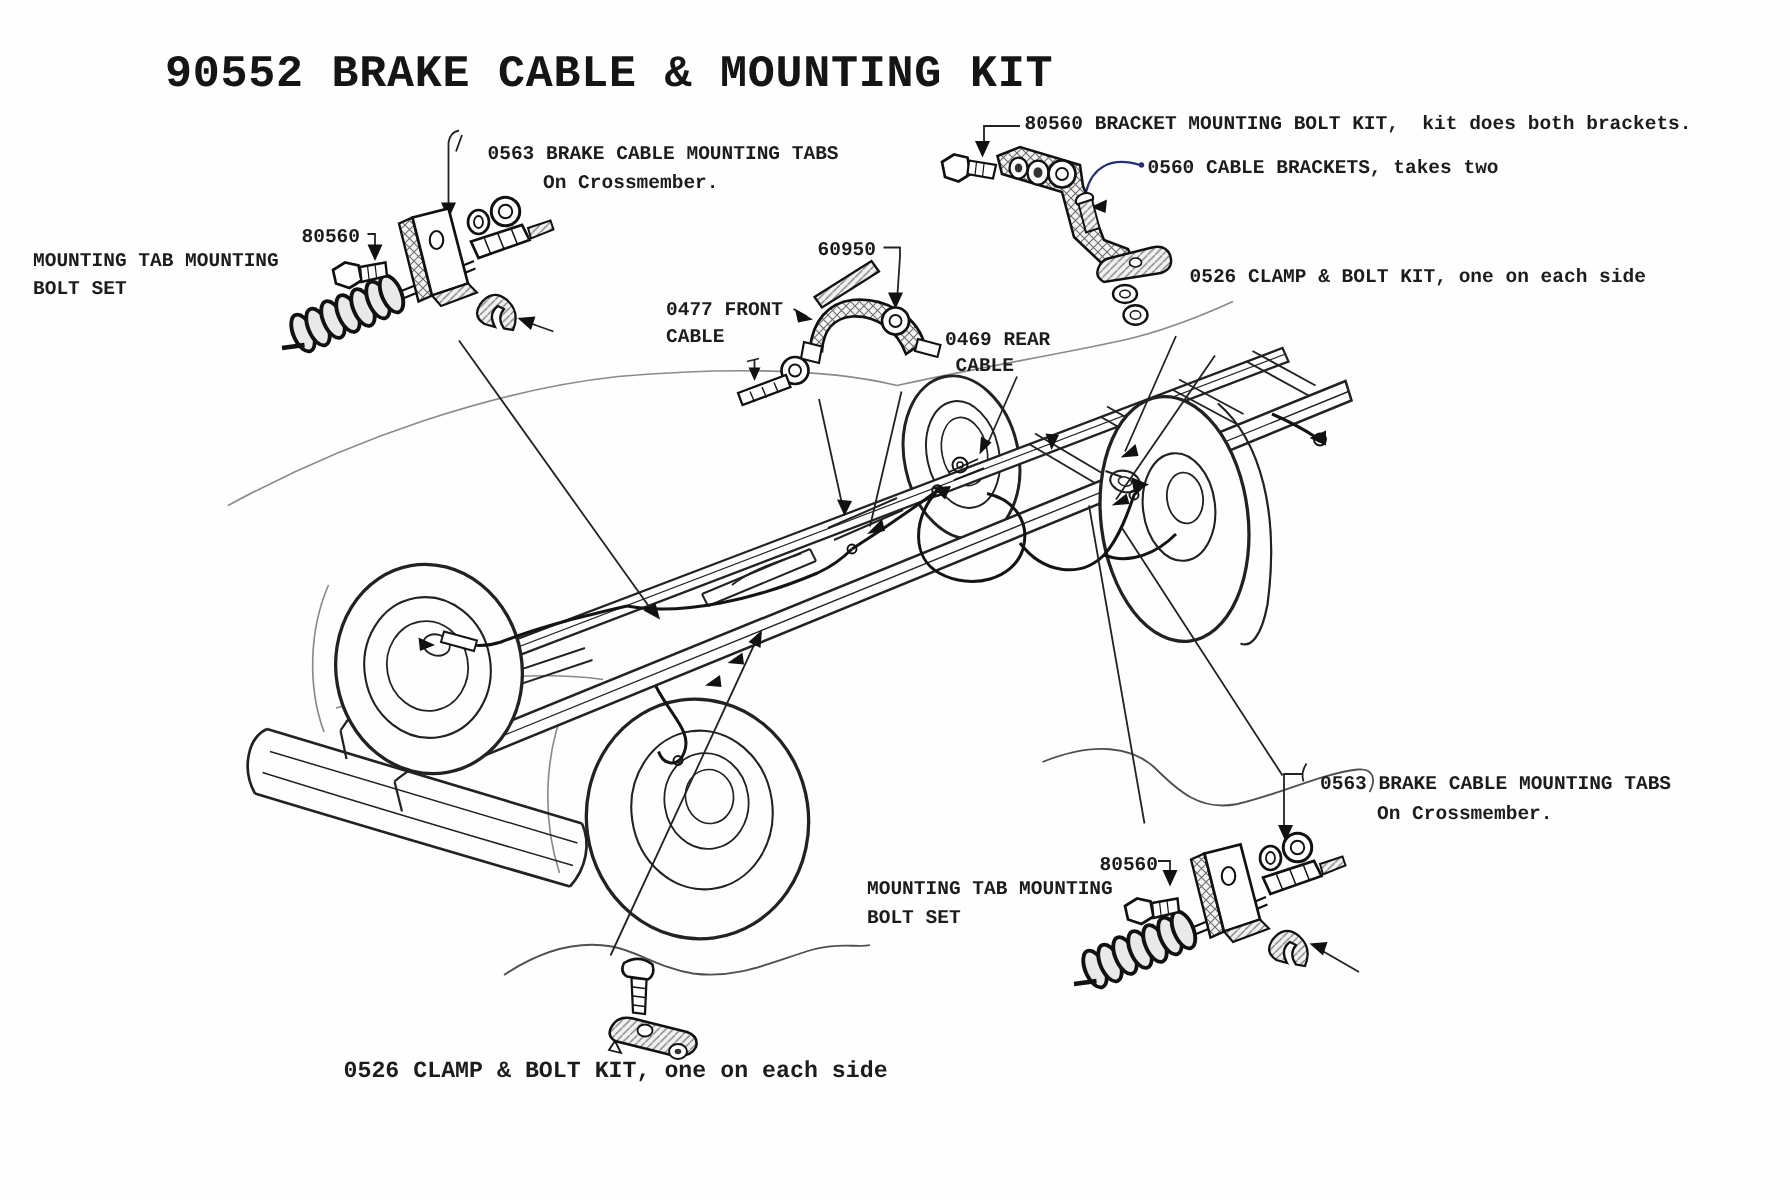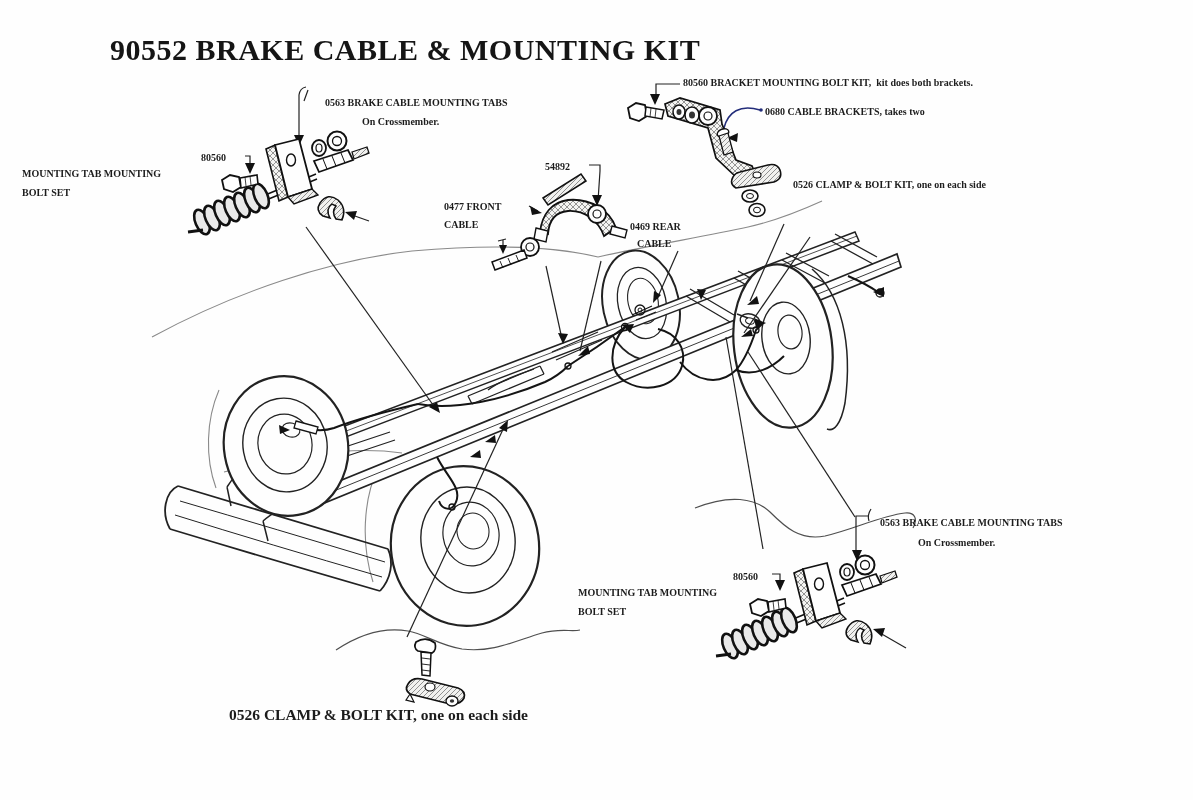--- a/index.html
+++ b/index.html
@@ -1,26 +1,26 @@
 <!DOCTYPE html>
 <html><head>
 <meta charset="utf-8">
 <style>
   html,body{margin:0;padding:0;background:#e8e8e8;}
   .page{
     position:relative;width:1193px;height:800px;background:#fefefe;
-    font-family:Liberation Serif, serif;overflow:hidden;margin:0 auto;
+    font-family:Liberation Mono, monospace;overflow:hidden;margin:0 auto;
   }
   .title{
     position:absolute;left:110px;top:33px;
     font-weight:bold;font-size:30px;letter-spacing:.5px;color:#151515;
     white-space:pre;
   }
   .lbl{
-    position:absolute;font-weight:bold;font-size:10px;color:#1c1c1c;
+    position:absolute;font-weight:bold;font-size:13px;color:#1c1c1c;
     white-space:pre;line-height:15px;
   }
   .lbl.big{font-size:15.5px;}
   svg.art{position:absolute;left:0;top:0;}
 </style>
 </head>
 <body>
 
 <div class="page">
 
@@ -315,24 +315,24 @@
     </g>
   </svg>
 
   <div class="lbl" style="left:325px;top:95px">0563 BRAKE CABLE MOUNTING TABS</div>
   <div class="lbl" style="left:362px;top:114px">On Crossmember.</div>
   <div class="lbl" style="left:201px;top:150px">80560</div>
   <div class="lbl" style="left:22px;top:166px">MOUNTING TAB MOUNTING</div>
   <div class="lbl" style="left:22px;top:185px">BOLT SET</div>
 
   <div class="lbl" style="left:683px;top:75px">80560 BRACKET MOUNTING BOLT KIT,  kit does both brackets.</div>
-  <div class="lbl" style="left:765px;top:104px">0680 CABLE BRACKETS, takes two</div>
+  <div class="lbl" style="left:765px;top:104px">0560 CABLE BRACKETS, takes two</div>
   <div class="lbl" style="left:793px;top:177px">0526 CLAMP &amp; BOLT KIT, one on each side</div>
 
-  <div class="lbl" style="left:545px;top:159px">54892</div>
+  <div class="lbl" style="left:545px;top:159px">60950</div>
   <div class="lbl" style="left:444px;top:199px">0477 FRONT</div>
   <div class="lbl" style="left:444px;top:217px">CABLE</div>
   <div class="lbl" style="left:630px;top:219px">0469 REAR</div>
   <div class="lbl" style="left:637px;top:236px">CABLE</div>
 
   <div class="lbl" style="left:880px;top:515px">0563 BRAKE CABLE MOUNTING TABS</div>
   <div class="lbl" style="left:918px;top:535px">On Crossmember.</div>
   <div class="lbl" style="left:733px;top:569px">80560</div>
   <div class="lbl" style="left:578px;top:585px">MOUNTING TAB MOUNTING</div>
   <div class="lbl" style="left:578px;top:604px">BOLT SET</div>

